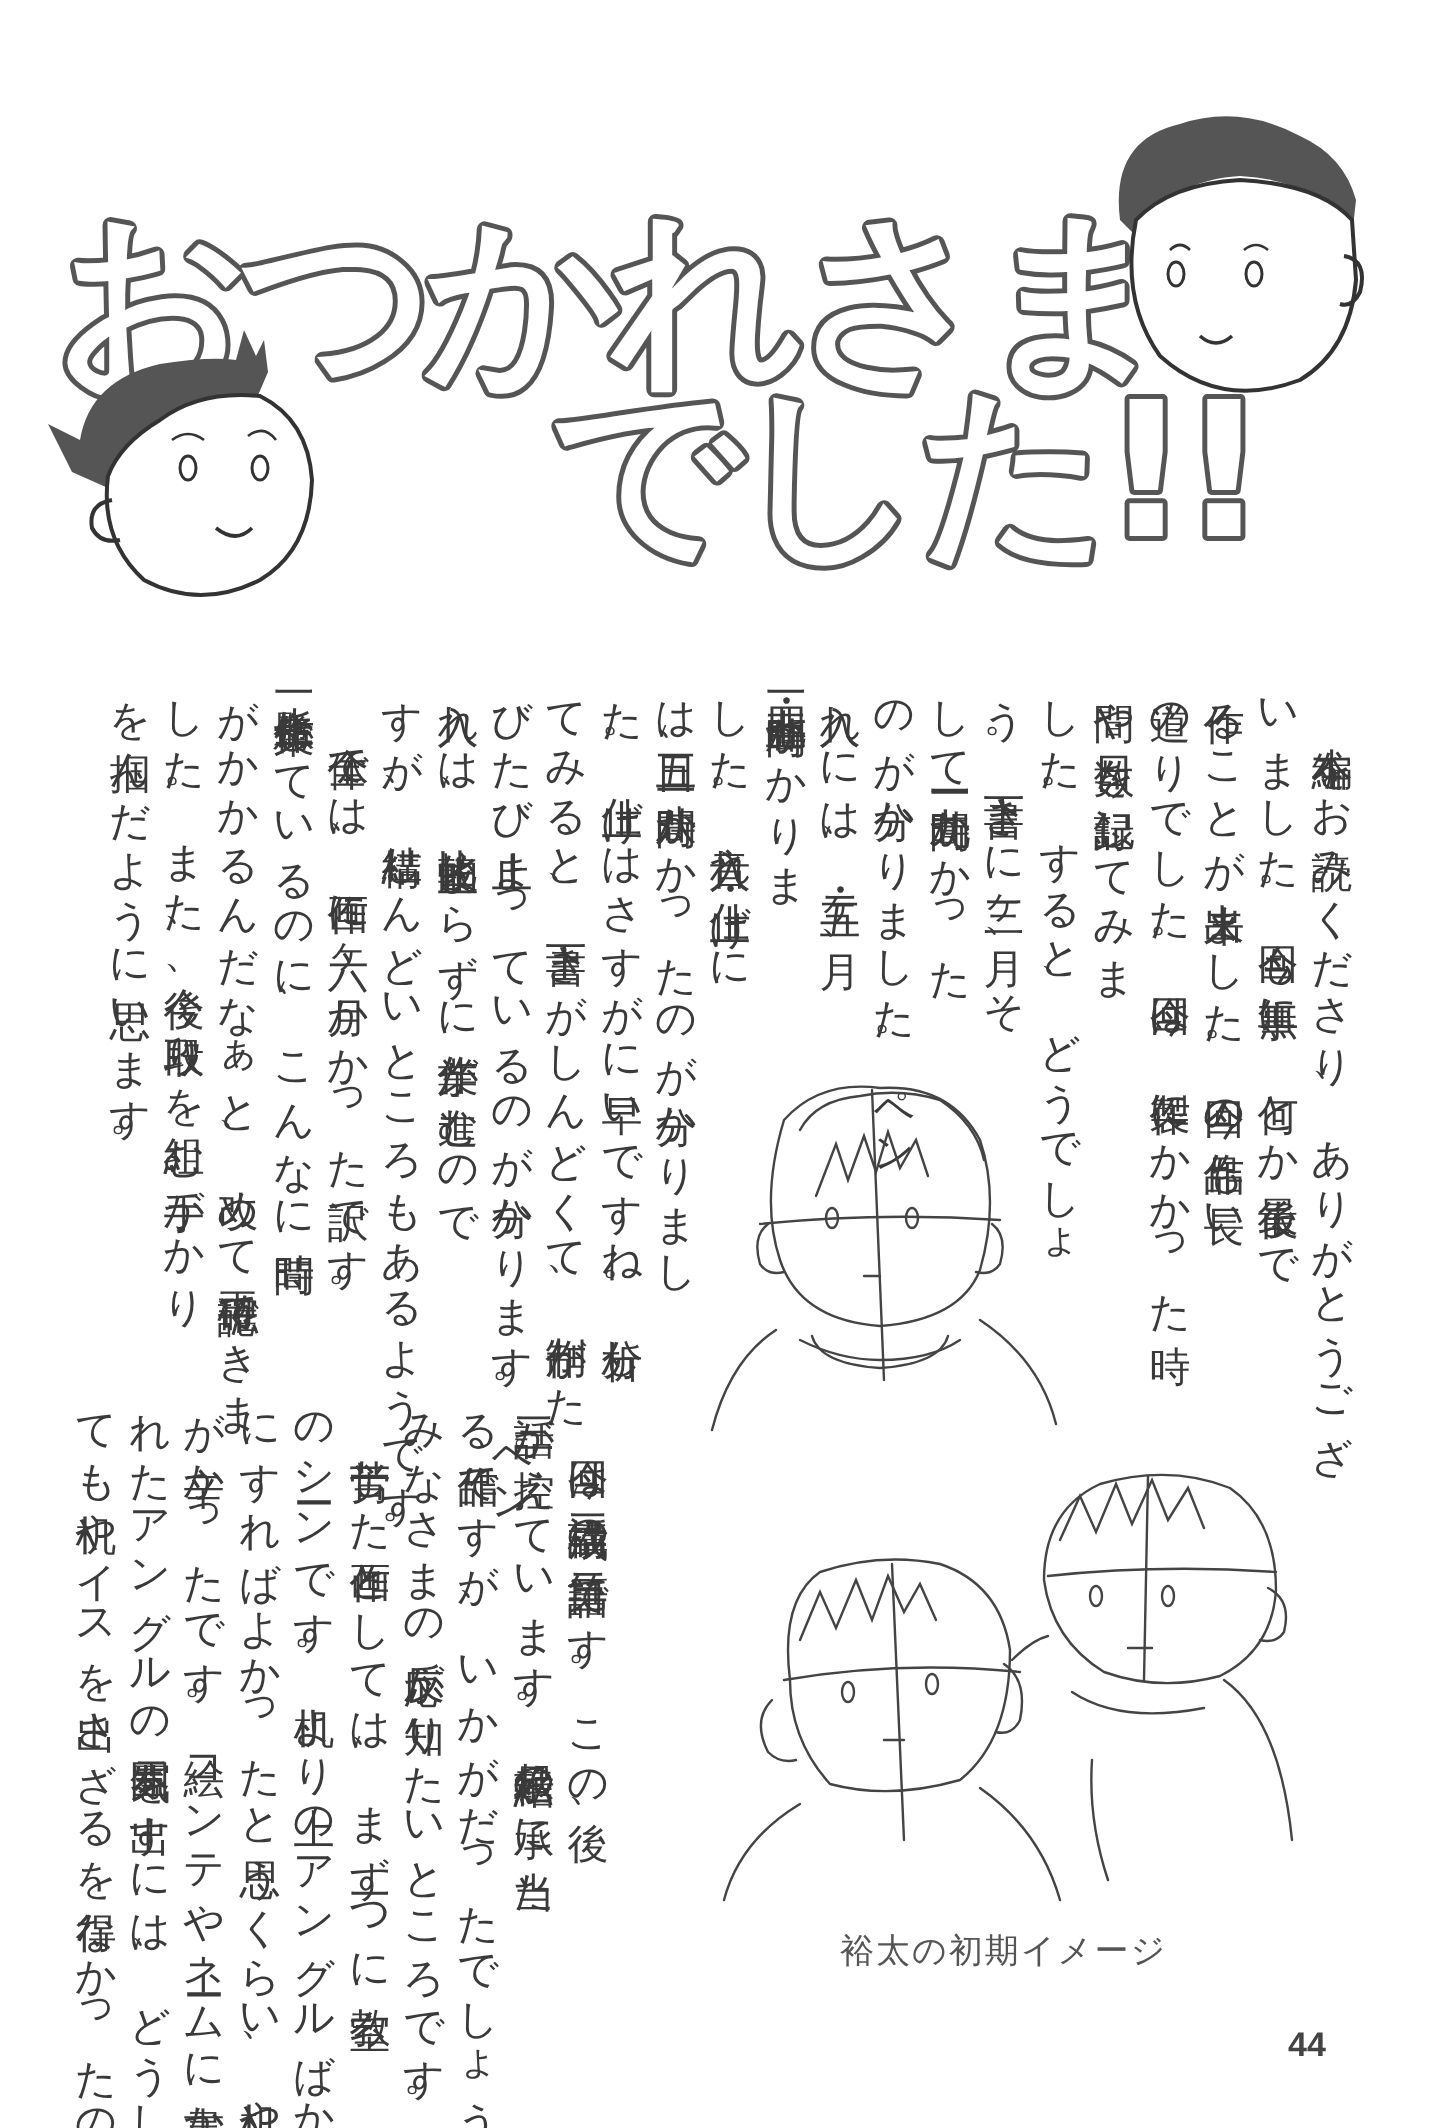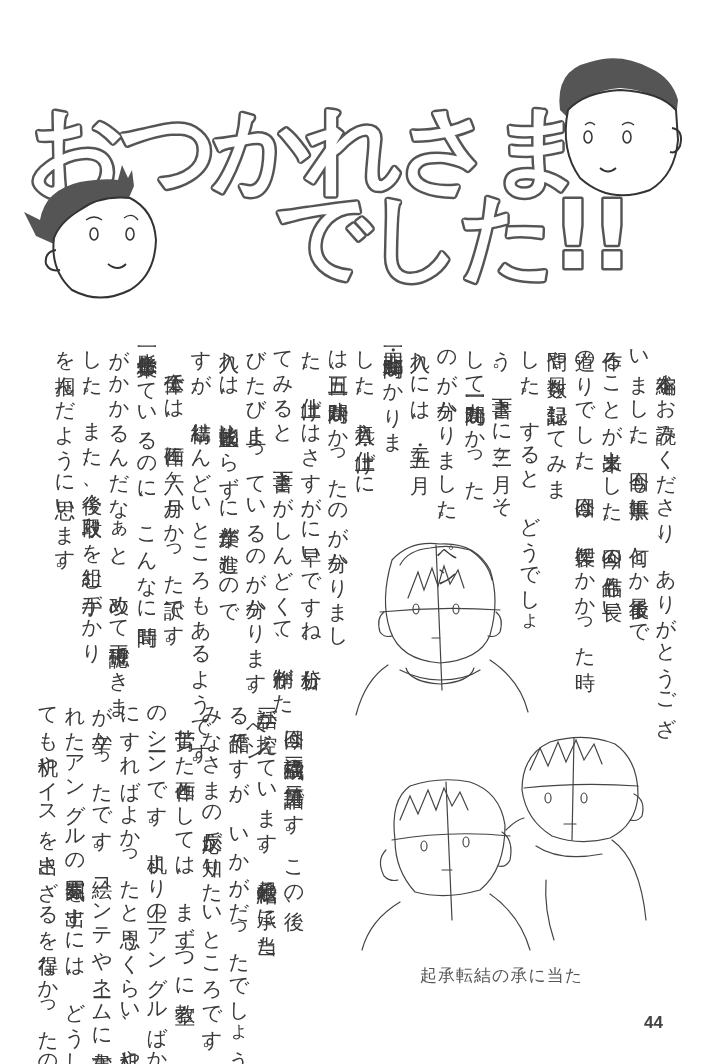--- a/index.html
+++ b/index.html
@@ -117,14 +117,14 @@
     <ellipse cx="208" cy="278" rx="3" ry="5"></ellipse>
     <ellipse cx="244" cy="278" rx="3" ry="5"></ellipse>
     <path d="M224 304 L236 304"></path>
     <path d="M196 326 Q220 342 262 334"></path>
     <path d="M272 320 Q300 340 306 400"></path>
     <path d="M206 360 Q204 390 214 420"></path>
     <path d="M166 310 Q176 300 184 298"></path>
   </g>
 </svg>
 
-<div class="caption">起承転結の承に当た</div>
+<div class="caption">裕太の初期イメージ</div>
 <div class="page-num">44</div>
 
 </body></html>

